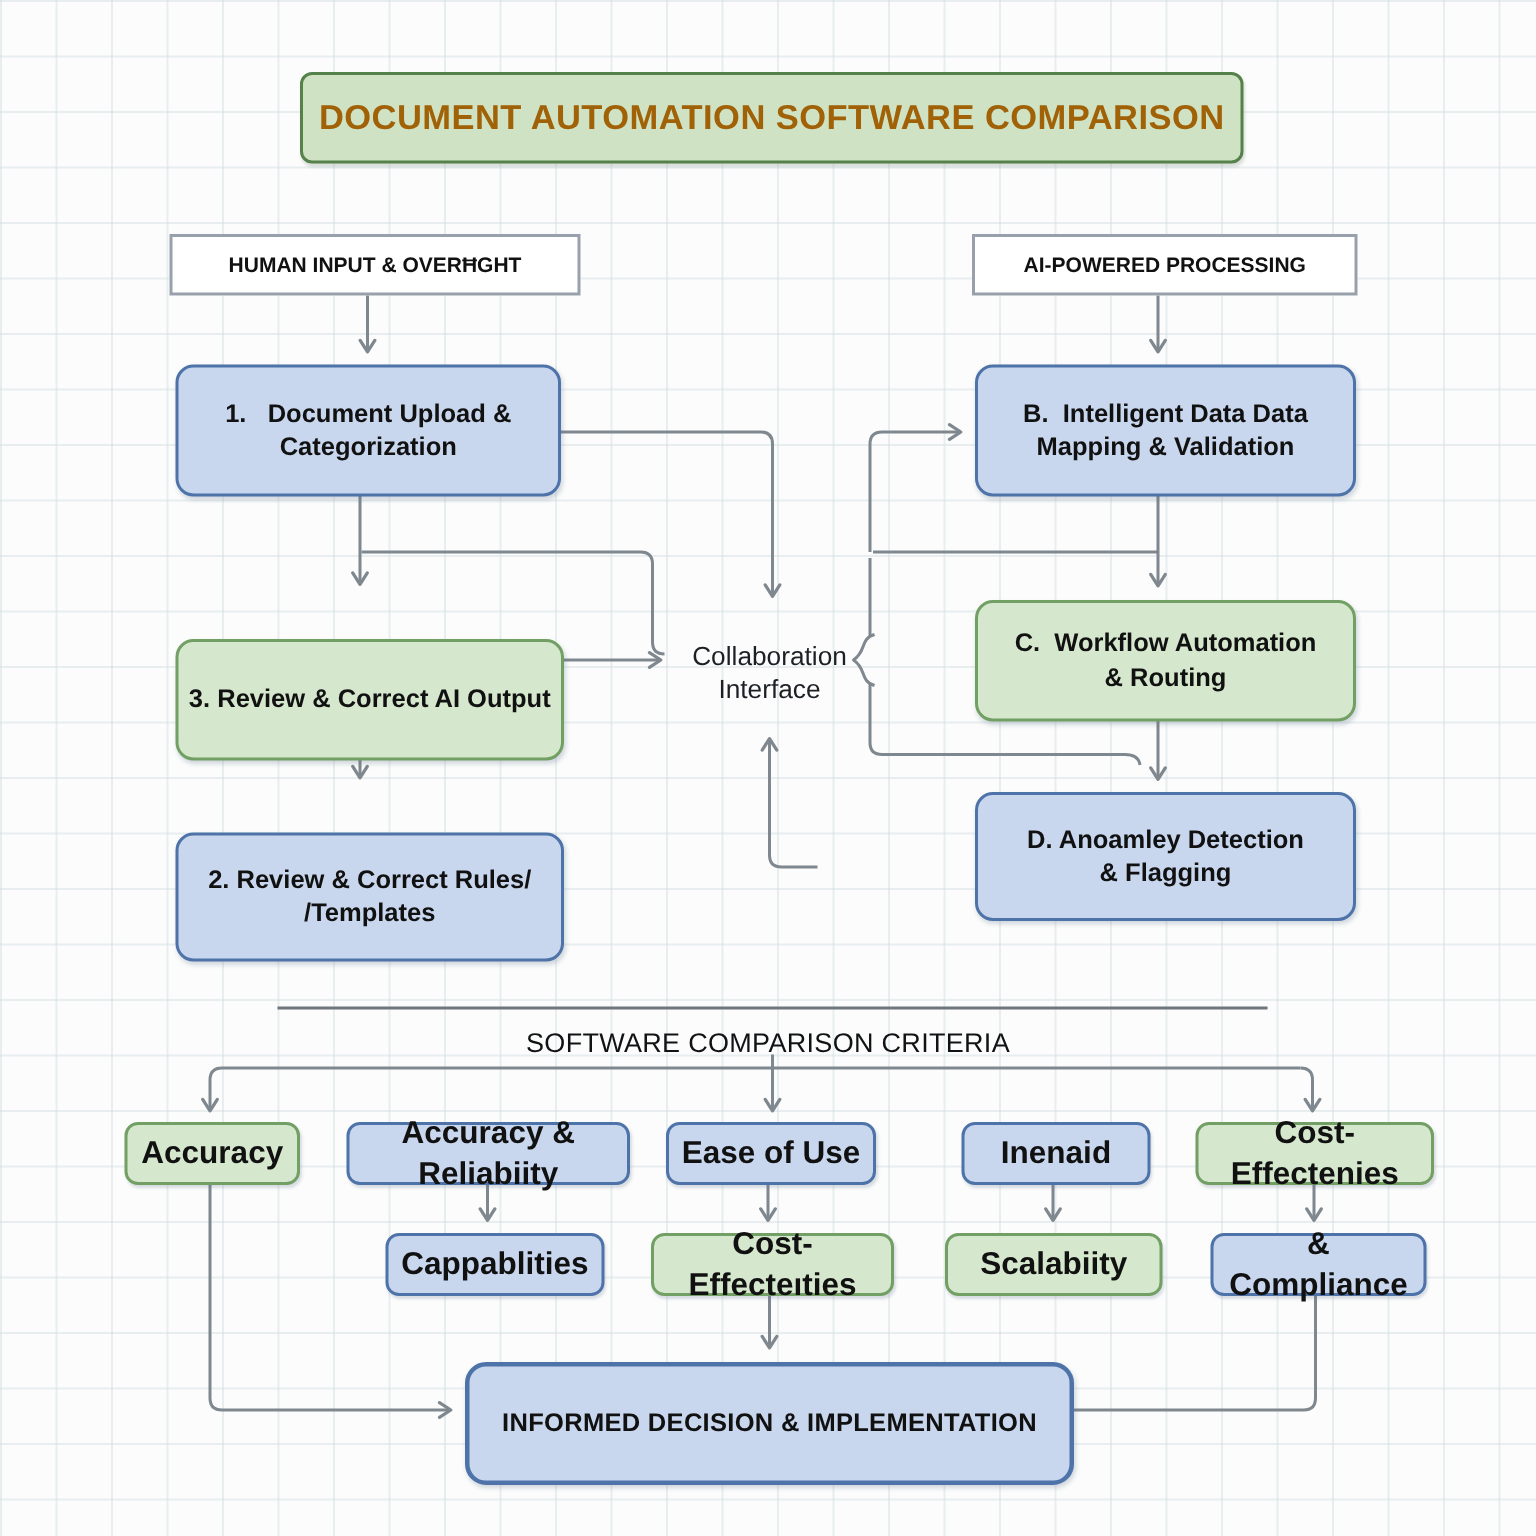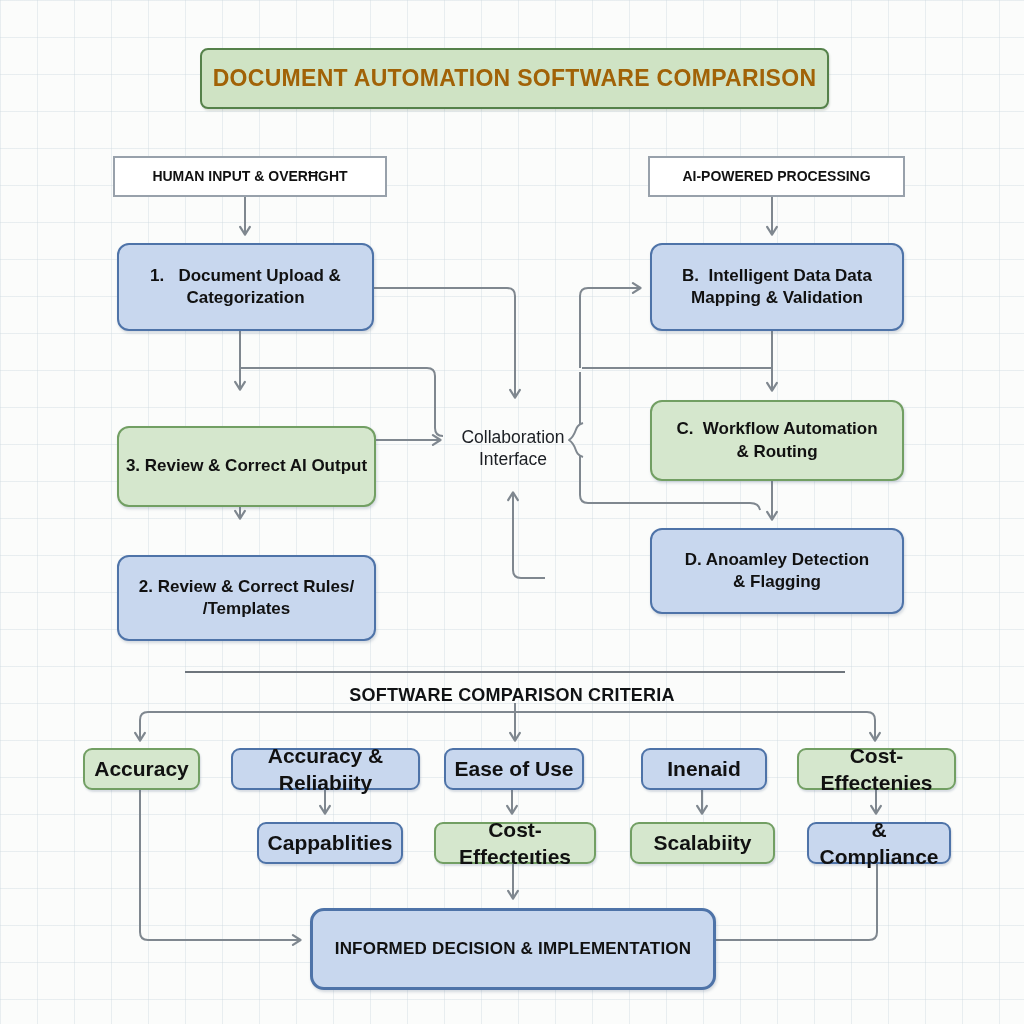--- a/index.html
+++ b/index.html
@@ -38,21 +38,21 @@
     box-shadow:1px 2px 2px rgba(90,110,90,.2);
   }
   .collab{
     position:absolute;left:428px;top:423px;width:170px;height:52px;
     display:flex;flex-direction:column;align-items:center;justify-content:center;
     font-size:17.5px;font-weight:normal;color:#1c1f24;text-align:center;line-height:1.25;
   }
   .crit-title{
     position:absolute;left:262px;top:682px;width:500px;height:26px;
     display:flex;align-items:center;justify-content:center;
-    font-size:18px;font-weight:bold;color:#101214;letter-spacing:.2px;
+    font-size:18px;font-weight:normal;color:#101214;letter-spacing:.2px;
   }
   
   .human{left:113px;top:156px;width:270px;height:37px;}
   .ai{left:648px;top:156px;width:253px;height:37px;}
   .box1{left:117px;top:243px;width:253px;height:84px;}
   .boxB{left:650px;top:243px;width:250px;height:84px;}
   .box3{left:117px;top:390px;width:255px;height:77px;margin-top:36px;}
   .boxC{left:650px;top:400px;width:250px;height:77px;}
   .box2{left:117px;top:528px;width:255px;height:82px;margin-top:27px;}
   .boxD{left:650px;top:528px;width:250px;height:82px;}

